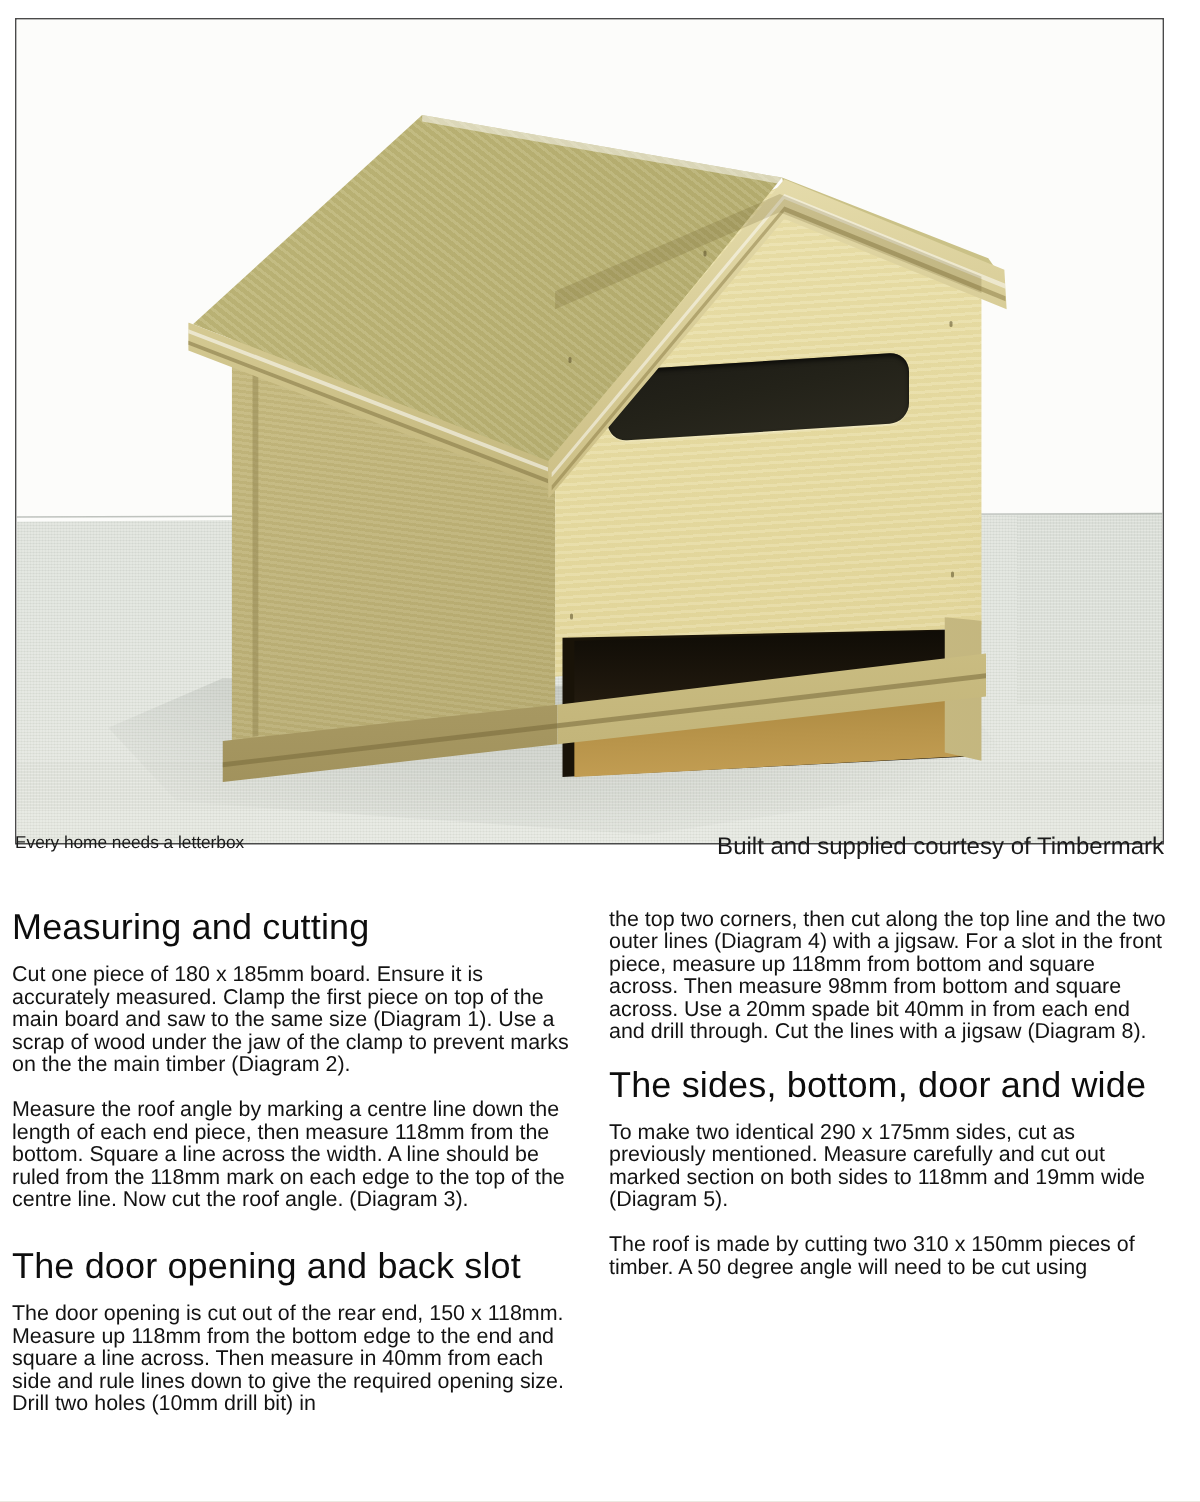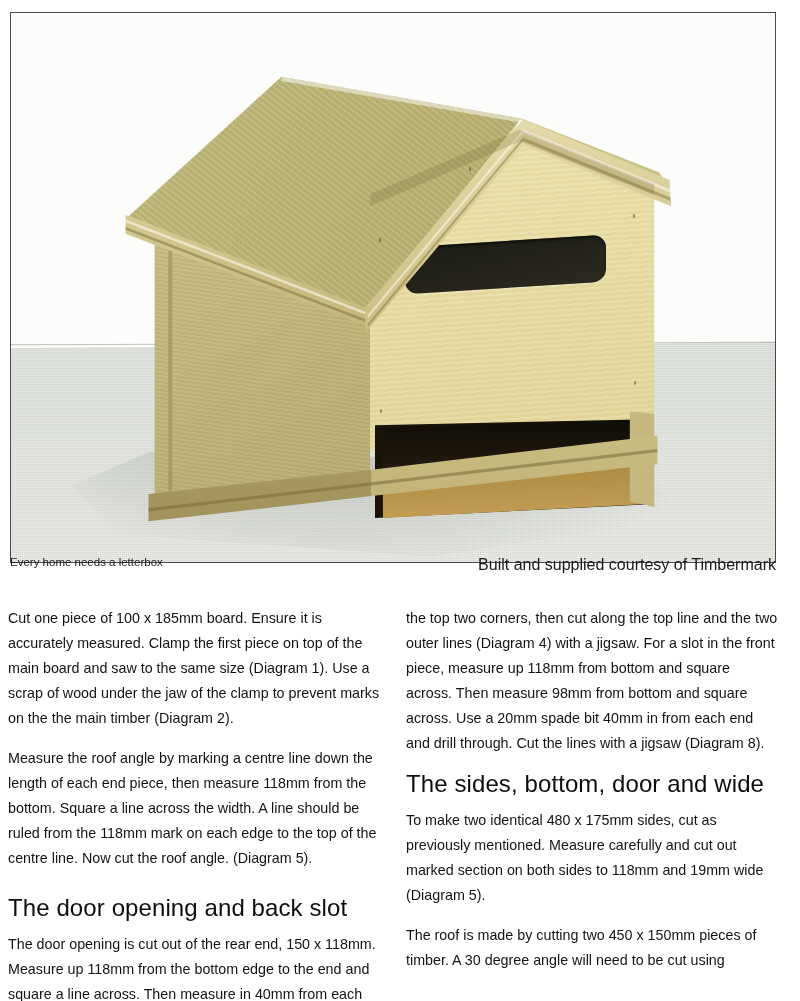--- a/index.html
+++ b/index.html
@@ -207,21 +207,21 @@
     position:absolute;left:8px;top:606px;width:784px;
     display:flex;gap:26px;
   }
   .col{width:372px;}
   h2.section{
     font-size:24px;font-weight:400;letter-spacing:0.1px;
     margin:0 0 12px 0;line-height:1.05;color:#0d0d0d;
   }
   h2.section.spaced{margin-top:24px;}
   p.body{
-    font-size:14.3px;line-height:25px;margin:0 0 15px 0;color:#131313;
+    font-size:14.3px;line-height:15px;margin:0 0 15px 0;color:#131313;
   }
   p.body:last-child{margin-bottom:0;}
   .col-right h2.section{margin-top:0;}
 </style>
 </head>
 <body>
 
 <div class="photo-wrap">
   <div class="photo">
 
@@ -278,26 +278,27 @@
 </div>
 
 <div class="caption-row">
   <div class="cap-left">Every home needs a letterbox</div>
   <div class="cap-right">Built and supplied courtesy of Timbermark</div>
 </div>
 
 <div class="columns">
 
   <div class="col col-left">
-    <p class="body">Cut one piece of 100 x 185mm board. Ensure it is accurately measured. Clamp the first piece on top of the main board and saw to the same size (Diagram 1). Use a scrap of wood under the jaw of the clamp to prevent marks on the the main timber (Diagram 2).</p>
-    <p class="body">Measure the roof angle by marking a centre line down the length of each end piece, then measure 118mm from the bottom. Square a line across the width. A line should be ruled from the 118mm mark on each edge to the top of the centre line. Now cut the roof angle. (Diagram 5).</p>
+    <h2 class="section">Measuring and cutting</h2>
+    <p class="body">Cut one piece of 180 x 185mm board. Ensure it is accurately measured. Clamp the first piece on top of the main board and saw to the same size (Diagram 1). Use a scrap of wood under the jaw of the clamp to prevent marks on the the main timber (Diagram 2).</p>
+    <p class="body">Measure the roof angle by marking a centre line down the length of each end piece, then measure 118mm from the bottom. Square a line across the width. A line should be ruled from the 118mm mark on each edge to the top of the centre line. Now cut the roof angle. (Diagram 3).</p>
     <h2 class="section spaced">The door opening and back slot</h2>
     <p class="body">The door opening is cut out of the rear end, 150 x 118mm. Measure up 118mm from the bottom edge to the end and square a line across. Then measure in 40mm from each side and rule lines down to give the required opening size. Drill two holes (10mm drill bit) in</p>
   </div>
 
   <div class="col col-right">
     <p class="body">the top two corners, then cut along the top line and the two outer lines (Diagram 4) with a jigsaw. For a slot in the front piece, measure up 118mm from bottom and square across. Then measure 98mm from bottom and square across. Use a 20mm spade bit 40mm in from each end and drill through. Cut the lines with a jigsaw (Diagram 8).</p>
     <h2 class="section">The sides, bottom, door and wide</h2>
-    <p class="body">To make two identical 480 x 175mm sides, cut as previously mentioned. Measure carefully and cut out marked section on both sides to 118mm and 19mm wide (Diagram 5).</p>
-    <p class="body">The roof is made by cutting two 450 x 150mm pieces of timber. A 30 degree angle will need to be cut using</p>
+    <p class="body">To make two identical 290 x 175mm sides, cut as previously mentioned. Measure carefully and cut out marked section on both sides to 118mm and 19mm wide (Diagram 5).</p>
+    <p class="body">The roof is made by cutting two 310 x 150mm pieces of timber. A 50 degree angle will need to be cut using</p>
   </div>
 
 </div>
 
 </body></html>

